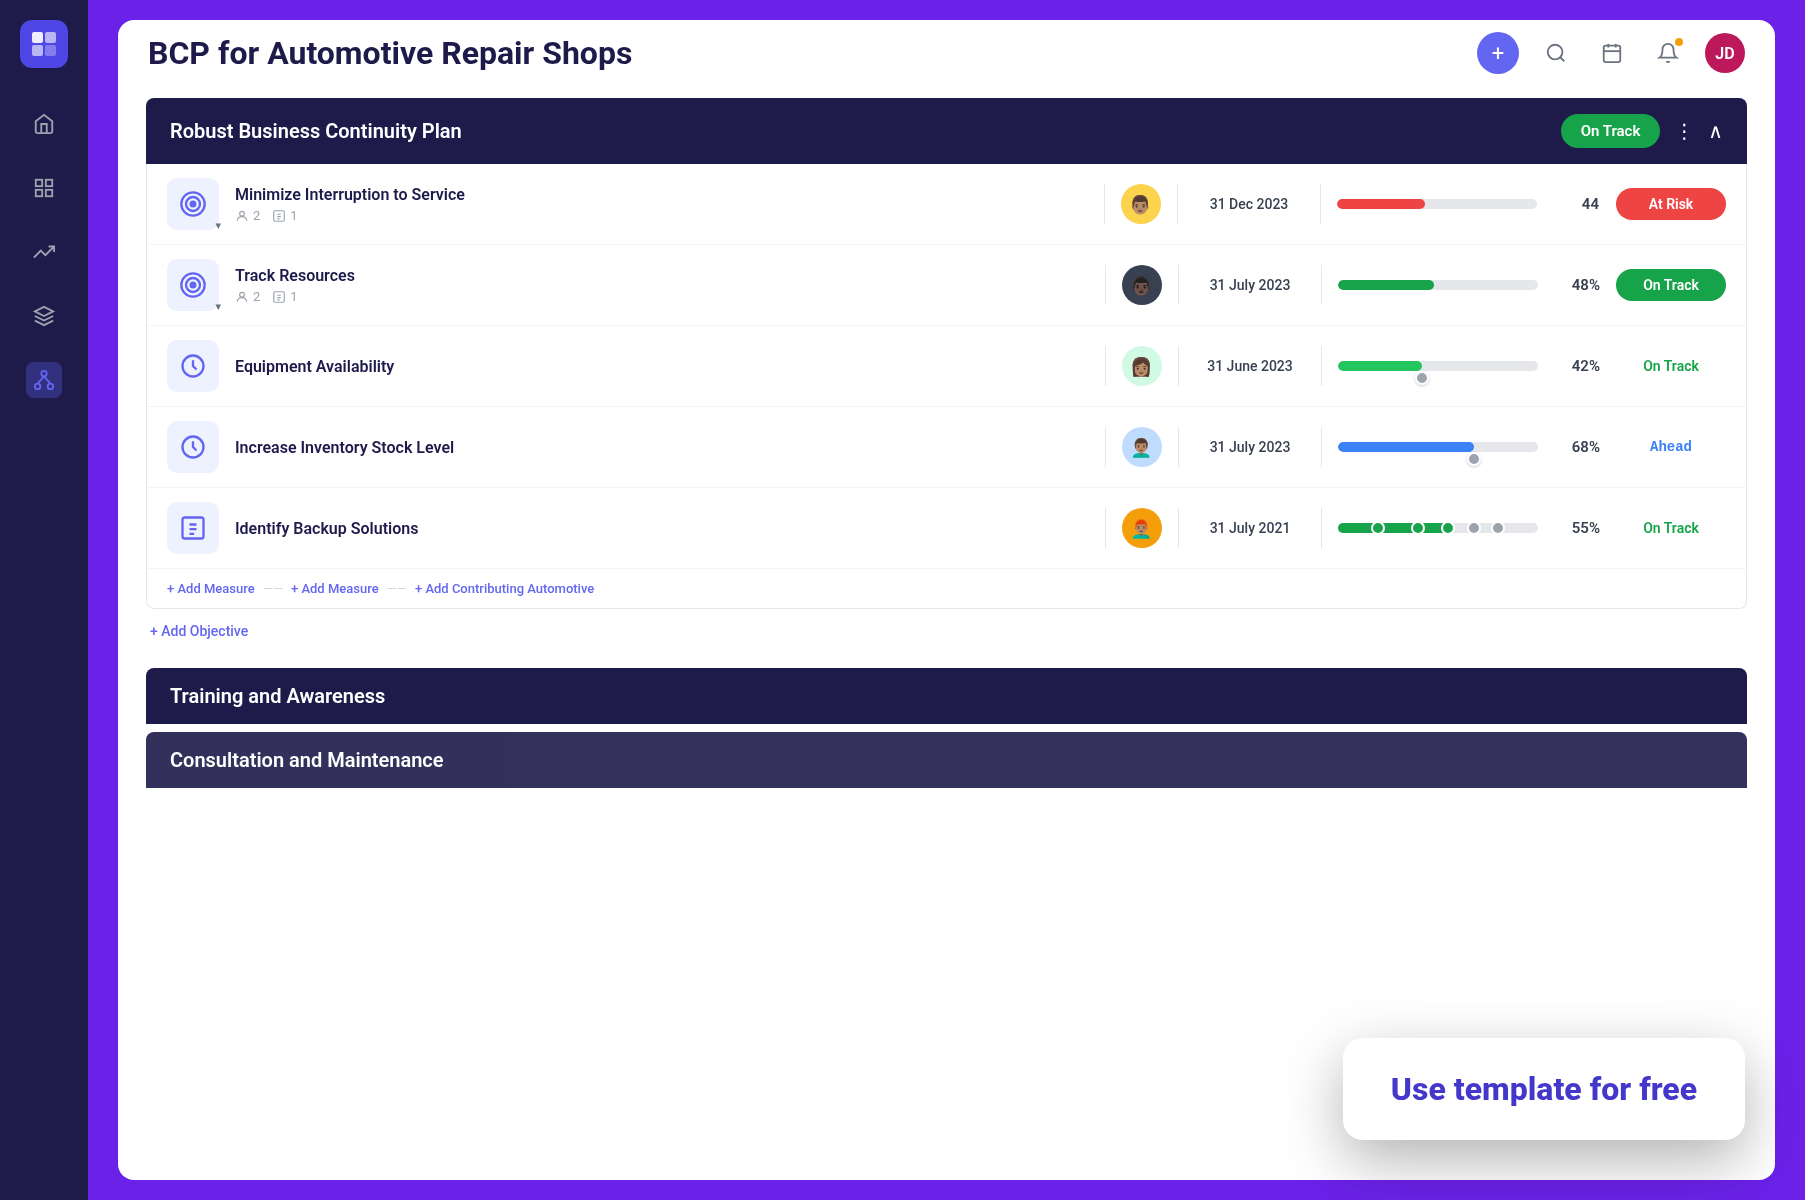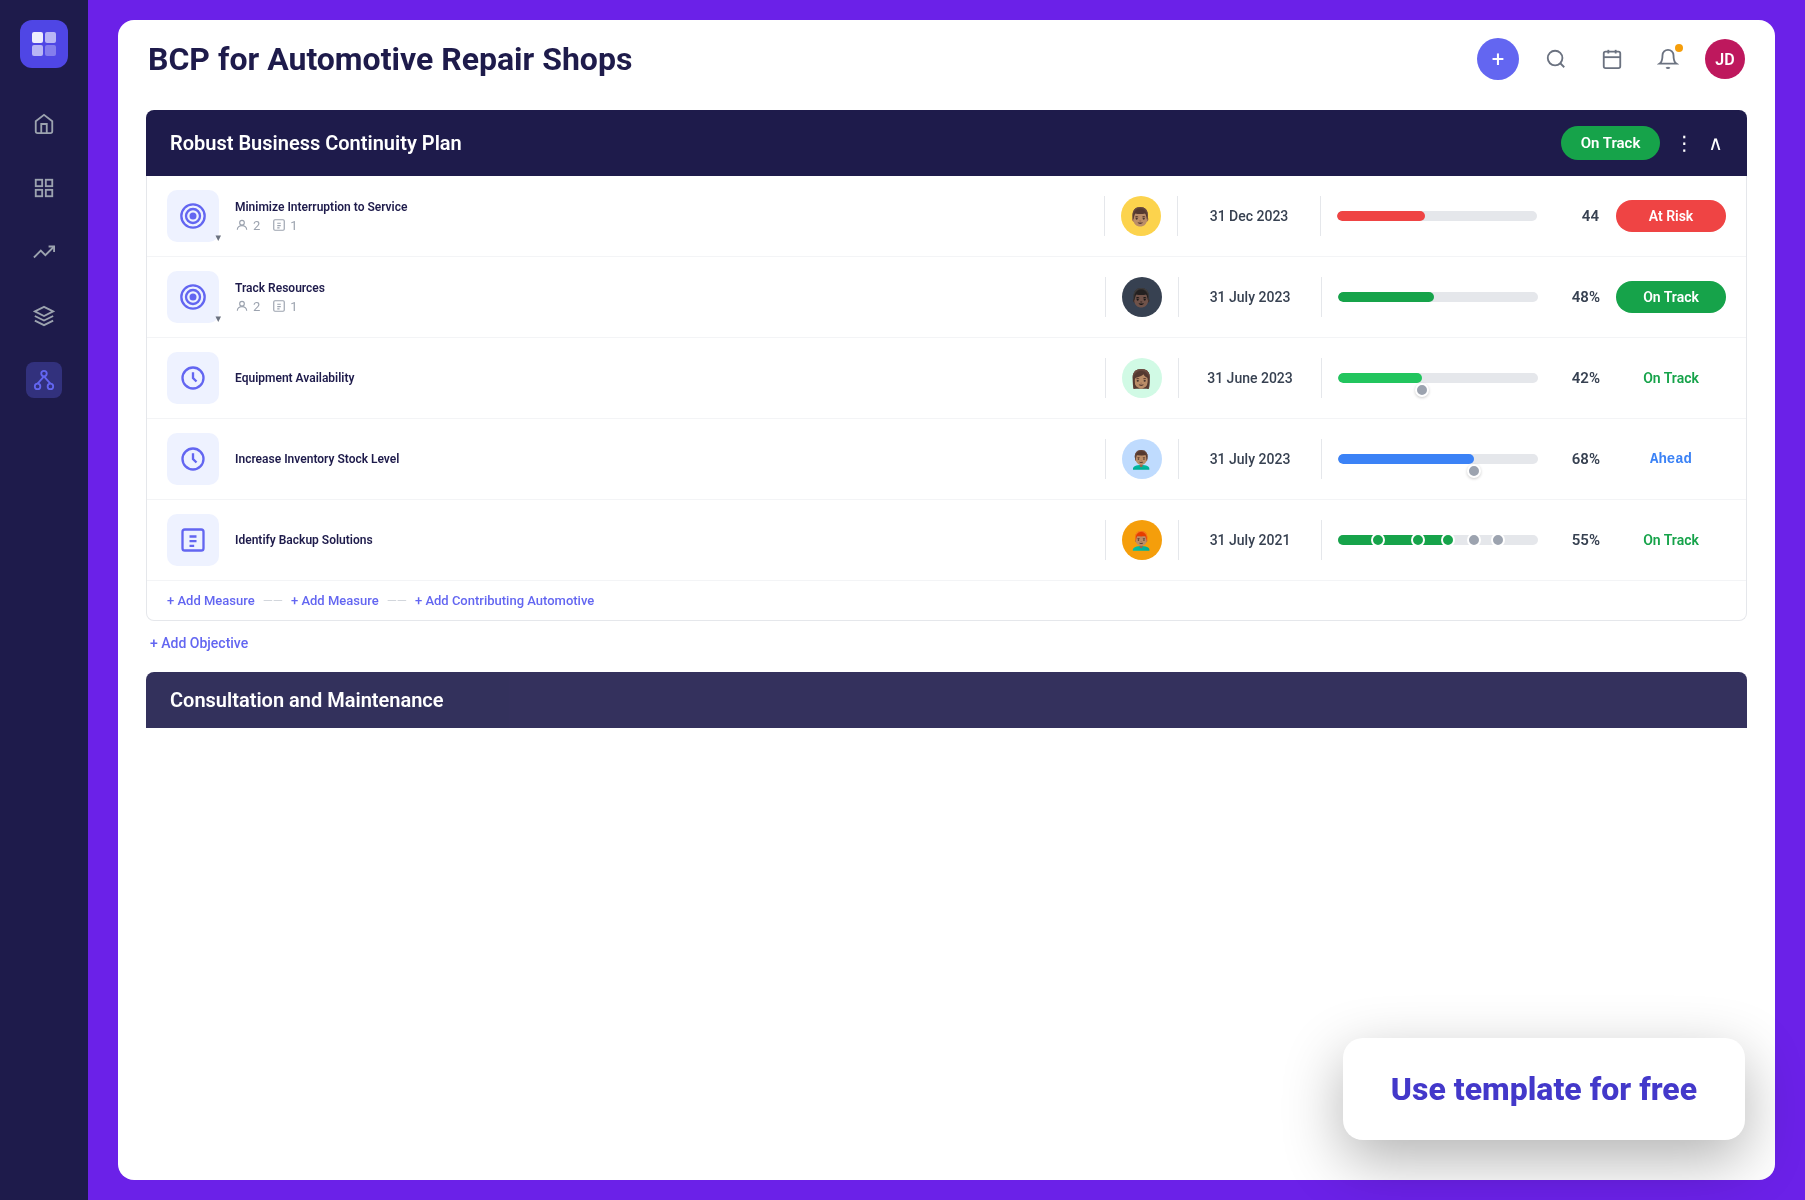--- a/index.html
+++ b/index.html
@@ -69,21 +69,21 @@
       flex-direction: column;
       background: #6B21E8;
       padding: 20px 30px;
       overflow: hidden;
     }
 
     
     .topbar {
       background: white;
       border-radius: 16px 16px 0 0;
-      padding: 18px 30px;
+      padding: 12px 30px;
       display: flex;
       align-items: center;
       justify-content: space-between;
     }
 
     .page-title {
       font-size: 32px;
       font-weight: 700;
       color: #1E1B4B;
     }
@@ -232,21 +232,21 @@
       color: #6B7280;
       font-size: 11px;
     }
 
     .obj-info {
       flex: 1;
       min-width: 0;
     }
 
     .obj-name {
-      font-size: 12px;
+      font-size: 16px;
       font-weight: 600;
       color: #1E1B4B;
       white-space: nowrap;
     }
 
     .obj-meta {
       display: flex;
       align-items: center;
       gap: 12px;
       margin-top: 4px;
@@ -756,20 +756,25 @@
           <span class="add-link">+ Add Measure</span>
           <span class="add-link-sep">——</span>
           <span class="add-link">+ Add Contributing Automotive</span>
         </div>
       </div>
 
       <div class="add-objective-row">
         <span class="add-objective-link">+ Add Objective</span>
       </div>
 
+      <div class="second-section">
+        <div class="second-section-header">
+          <span class="second-section-title">Training and Awareness</span>
+        </div>
+      </div>
 
       <div class="third-section">
         <span class="third-section-title">Consultation and Maintenance</span>
       </div>
     </div>
   </div>
 
   <div class="cta-card">
     <span class="cta-text">Use template for free</span>
   </div>

